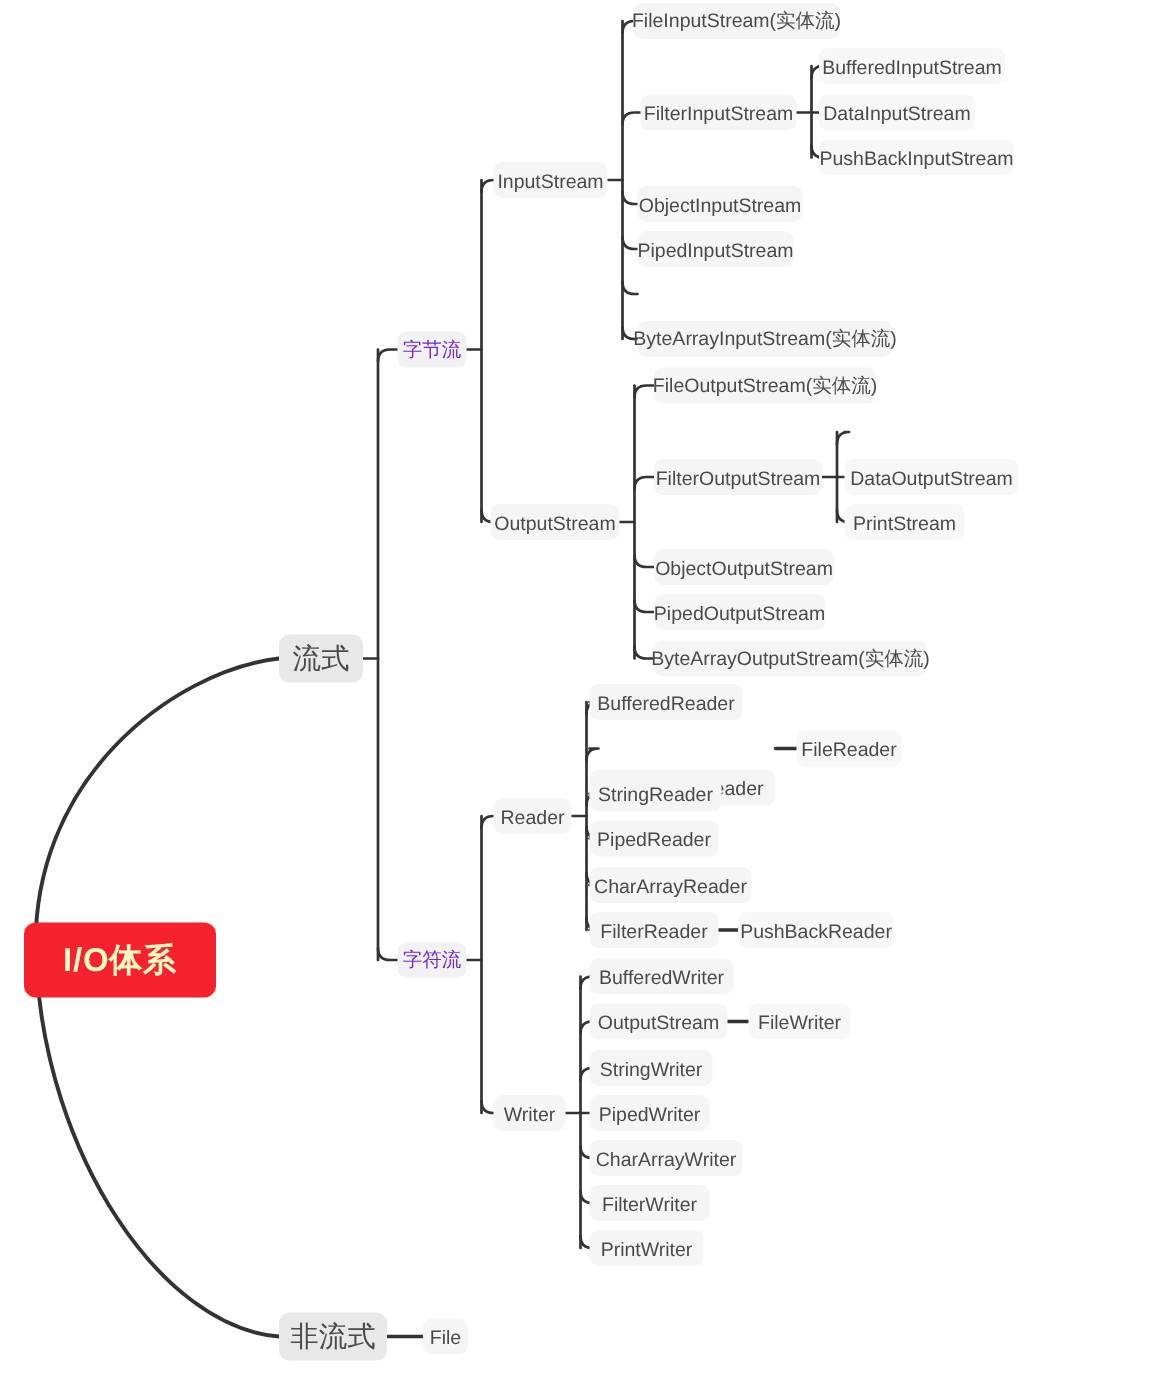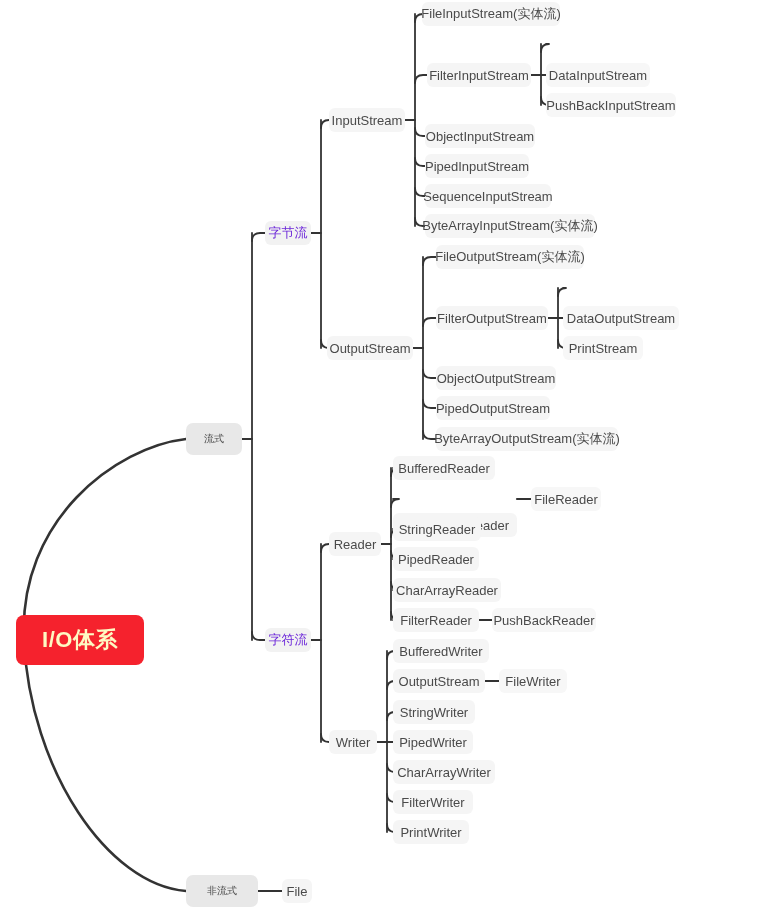--- a/index.html
+++ b/index.html
@@ -36,21 +36,21 @@
     border-radius:8px;
     letter-spacing:0.5px;
     padding:0 18px;
     height:50px;
     z-index:5;
   }
   
   .node.lvl2{
     background:#e8e8e8;
     color:#4a4a4a;
-    font-size:10px;
+    font-size:19px;
     height:32px;
     padding:0 14px;
     border-radius:7px;
     z-index:4;
   }
   
   .node.lvl3{
     background:#f2f2f2;
     color:#6d28d9;
     font-size:13px;
@@ -182,25 +182,25 @@
     </div>
     <div class="node lvl5" style="left: 427px; top: 75px; width: 104px; height: 24px;">
       <span>FilterInputStream</span>
     </div>
     <div class="node lvl5" style="left: 425px; top: 136px; width: 110px; height: 24px;">
       <span>ObjectInputStream</span>
     </div>
     <div class="node lvl5" style="left: 425px; top: 166px; width: 104px; height: 24px;">
       <span>PipedInputStream</span>
     </div>
-    <div class="node lvl5" style="left: 425px; top: 196px; width: 126px; height: 24px;">
-      <span>SequenceInputStream</span>
-    </div>
     <div class="node lvl5" style="left: 425px; top: 226px; width: 170px; height: 24px;">
       <span>ByteArrayInputStream(实体流)</span>
+    </div>
+    <div class="node lvl6" style="left: 546px; top: 44px; width: 124px; height: 24px;">
+      <span>BufferedInputStream</span>
     </div>
     <div class="node lvl6" style="left: 546px; top: 75px; width: 104px; height: 24px;">
       <span>DataInputStream</span>
     </div>
     <div class="node lvl6" style="left: 546px; top: 105px; width: 130px; height: 24px;">
       <span>PushBackInputStream</span>
     </div>
     <div class="node lvl5" style="left: 436px; top: 257px; width: 148px; height: 24px;">
       <span>FileOutputStream(实体流)</span>
     </div>

